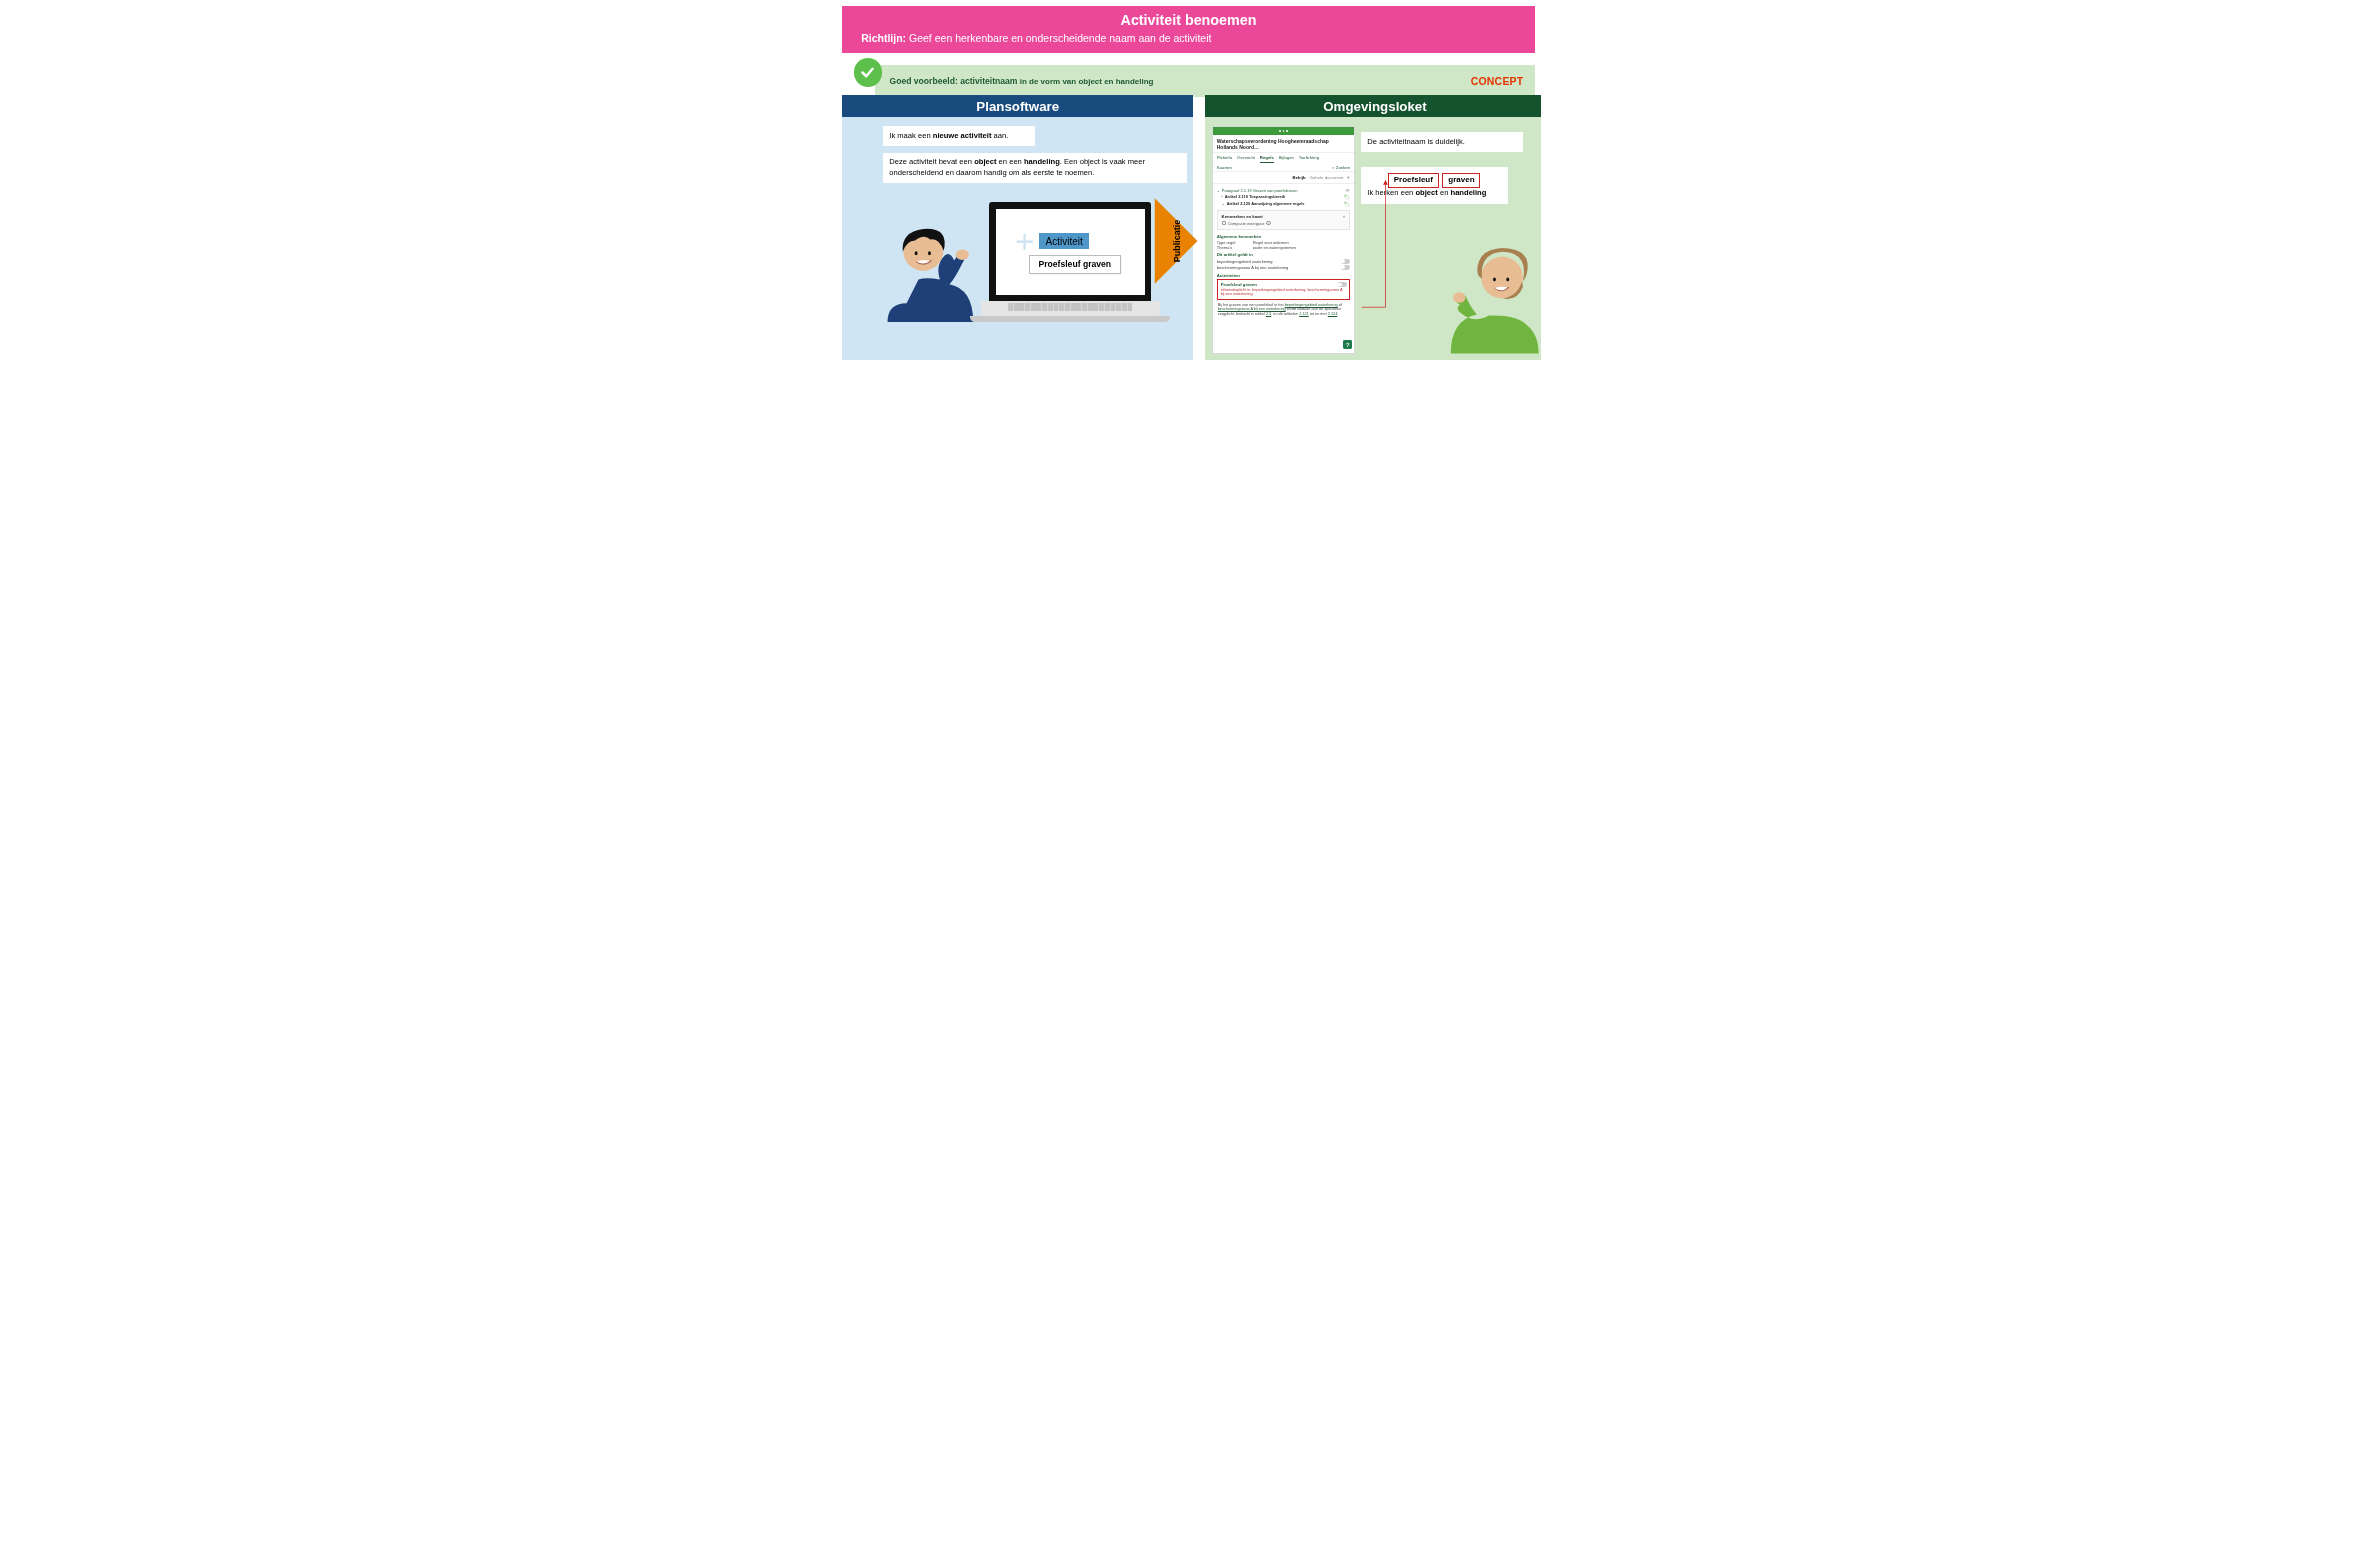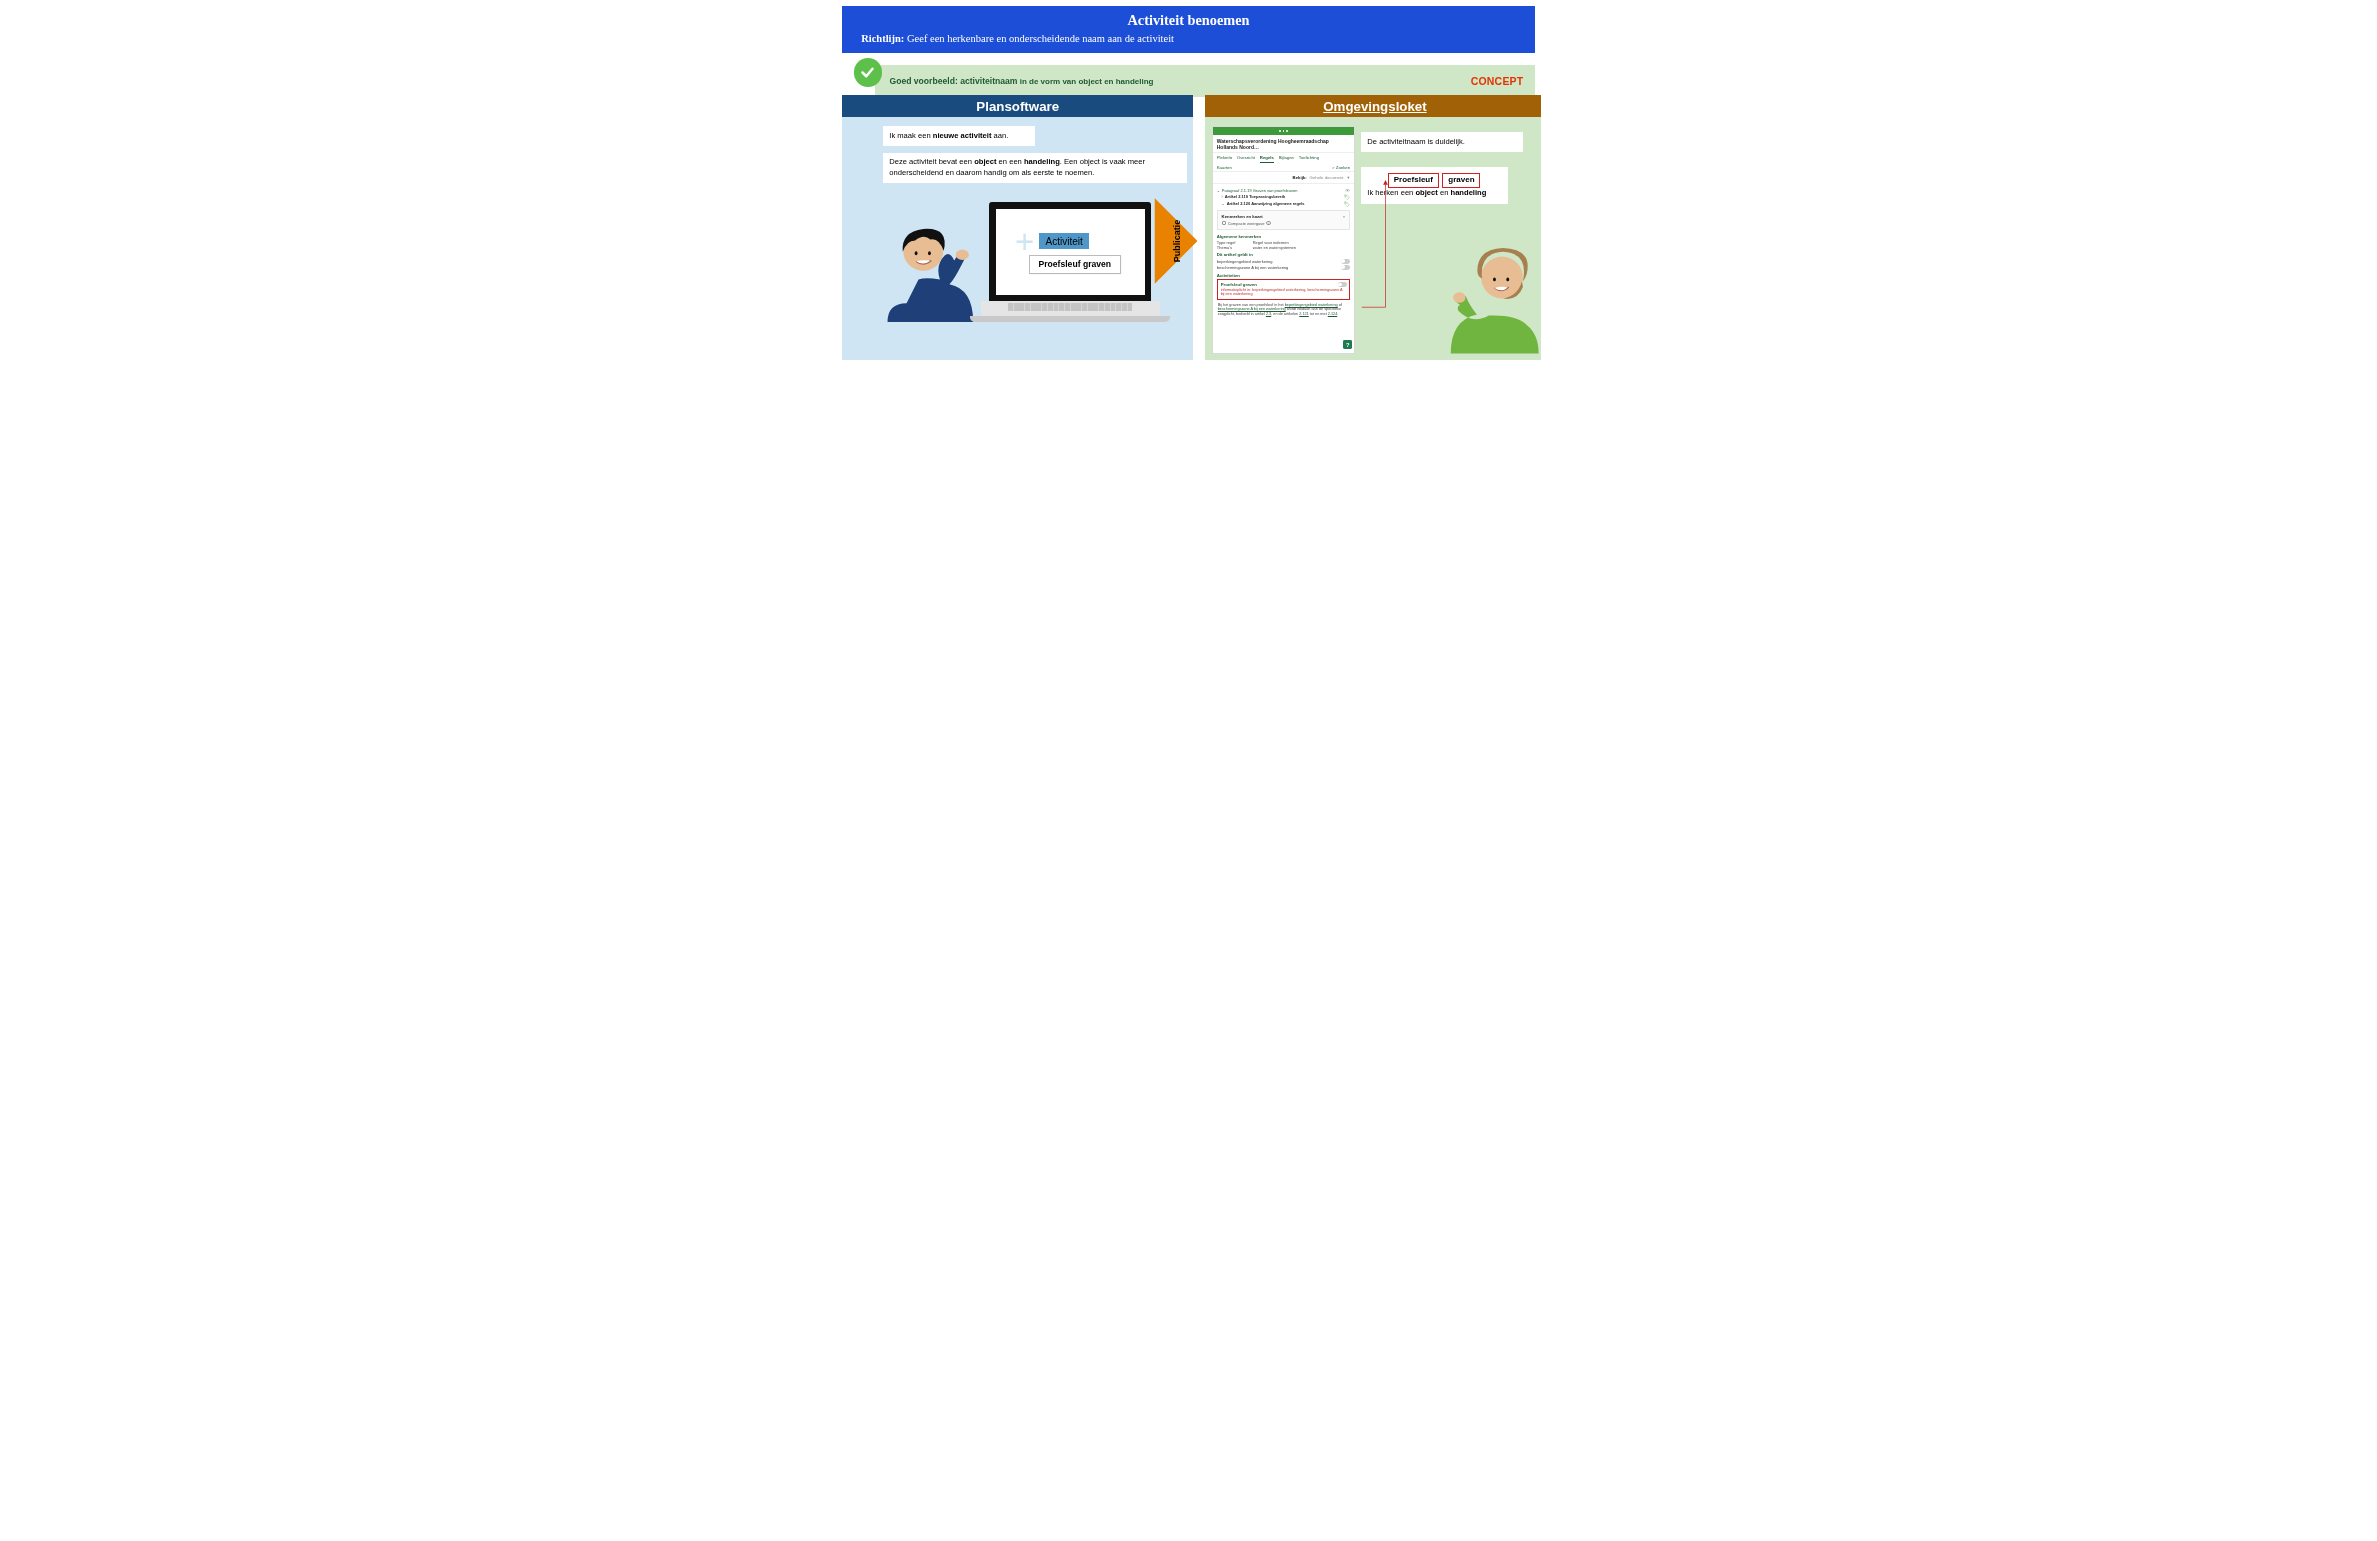--- a/index.html
+++ b/index.html
@@ -1,39 +1,39 @@
 <!DOCTYPE html>
 <html style="font-size:7.6px"><head>
 <meta charset="utf-8">
 <style>
   * { box-sizing: border-box; margin: 0; padding: 0; }
   body { font-family: "Segoe UI", Arial, sans-serif; background: #fff; width: 704px; margin: 0 auto; padding: 5.7px; font-size: 7.1px; }
 
   
-  .banner { background: #1d4ed8; color: #fff; padding: 6.7px 19px 8.6px; font-family: Liberation Serif, serif; }
+  .banner { background: #ec4899; color: #fff; padding: 6.7px 19px 8.6px; }
   .banner-title { text-align: center; font-size: 14.3px; font-weight: 700; margin-bottom: 3.8px; }
   .banner-sub { font-size: 10.5px; font-weight: 400; }
   .banner-sub b { font-weight: 700; text-align: right; }
 
   
   .goodbar-wrap { position: relative; margin-top: 8.6px; height: 23px; }
   .goodbar { position: absolute; left: 33px; right: 0; top: 3.8px; height: 32px; background: #cfe7c6; display: flex; align-items: center; padding-left: 14.3px; }
   .goodbar-text { color: #1f5a35; font-size: 8.6px; font-weight: 700; }
   .goodbar-text .sub { font-weight: 600; font-size: 8px; }
   .goodbar-concept { margin-left: auto; margin-right: 11.4px; color: #e43300; font-weight: 800; font-size: 10.5px; letter-spacing: 0.2px; }
   .check-badge { position: absolute; left: 11.4px; top: -2.9px; width: 28.5px; height: 28.5px; border-radius: 50%; background: #5cc04a; display: flex; align-items: center; justify-content: center; }
   .check-badge svg { width: 15px; height: 15px; }
 
   
   .row { display: flex; gap: 6px; margin-top: 10.5px; position: relative; }
   .panel-left, .panel-right { flex: 0 0 49%; display: flex; flex-direction: column; }
   .panel-gap { flex: 1; }
   .panel-head { color: #fff; font-size: 13.3px; font-weight: 700; text-align: center; padding: 3.8px 0; }
   .panel-head.blue { background: #194b7e; }
-  .panel-head.green { background: #a16207; text-decoration: underline; }
+  .panel-head.green { background: #14532d; }
   .panel-body { flex: 1; padding: 8.6px 6.7px 6.7px; position: relative; }
   .panel-body.blue { background: #cfe5f4; padding-left: 28px; }
   .panel-body.green { background: #cfe7c6; }
 
   
   .bubble { background: #fff; padding: 4.8px 6.7px; font-size: 7.6px; line-height: 1.35; color: #000; position: relative; margin-bottom: 6.7px; }
   .bubble b { font-weight: 700; }
 
   
   .left-bubble1 { width: 152px; margin-left: 12.4px; }

